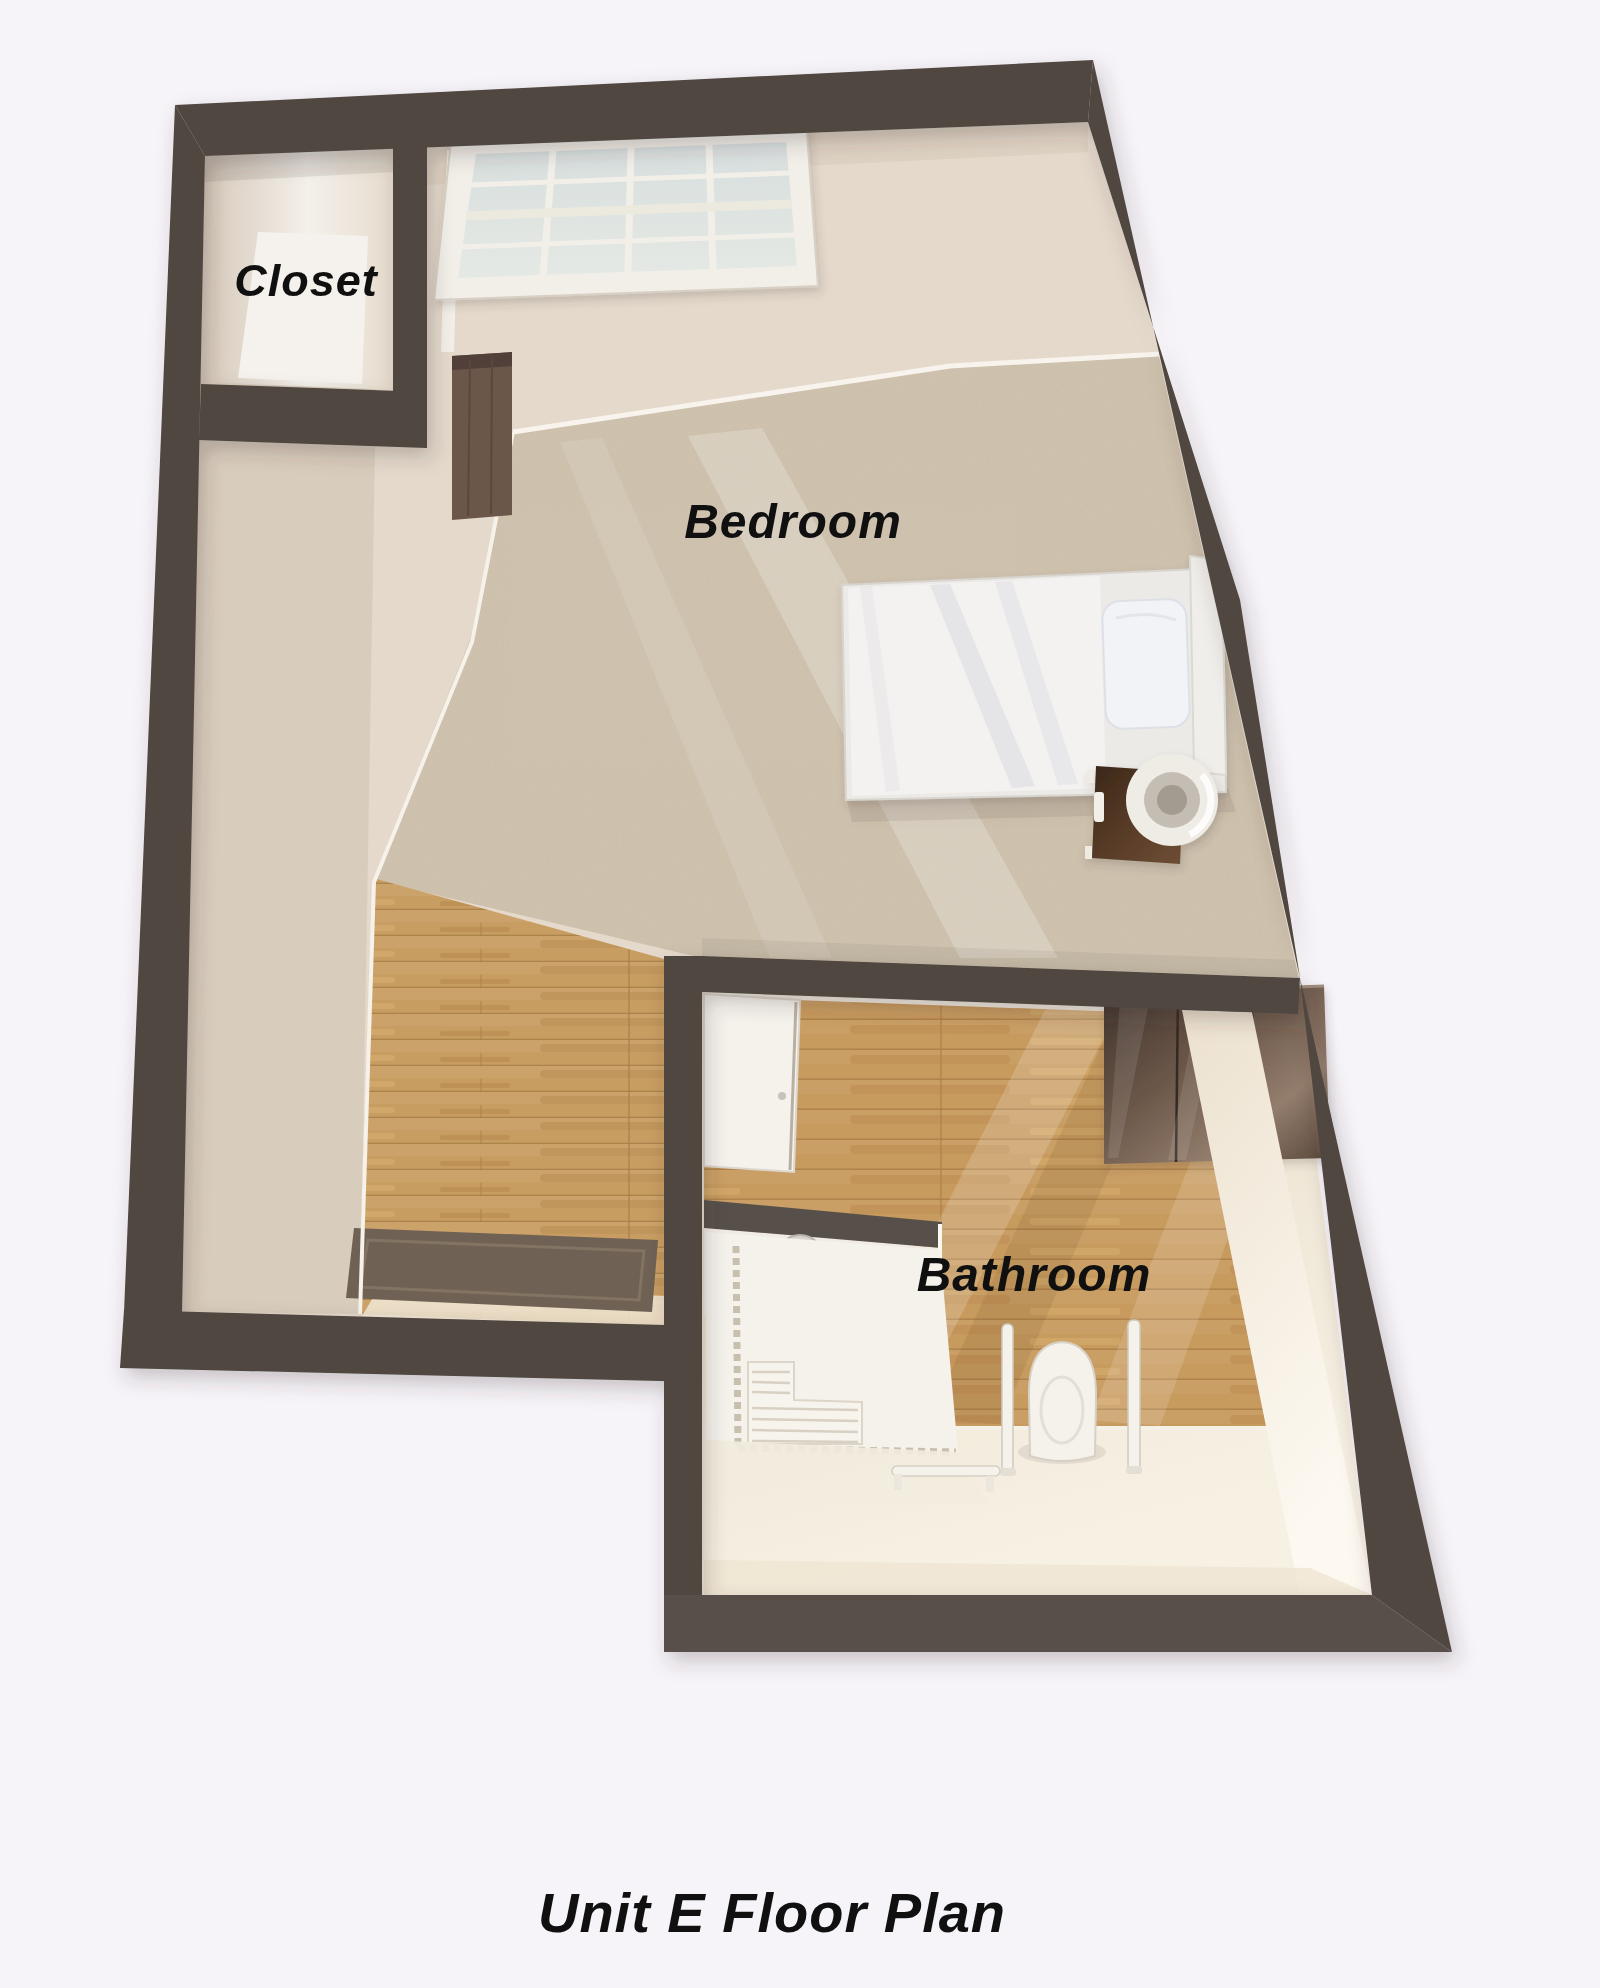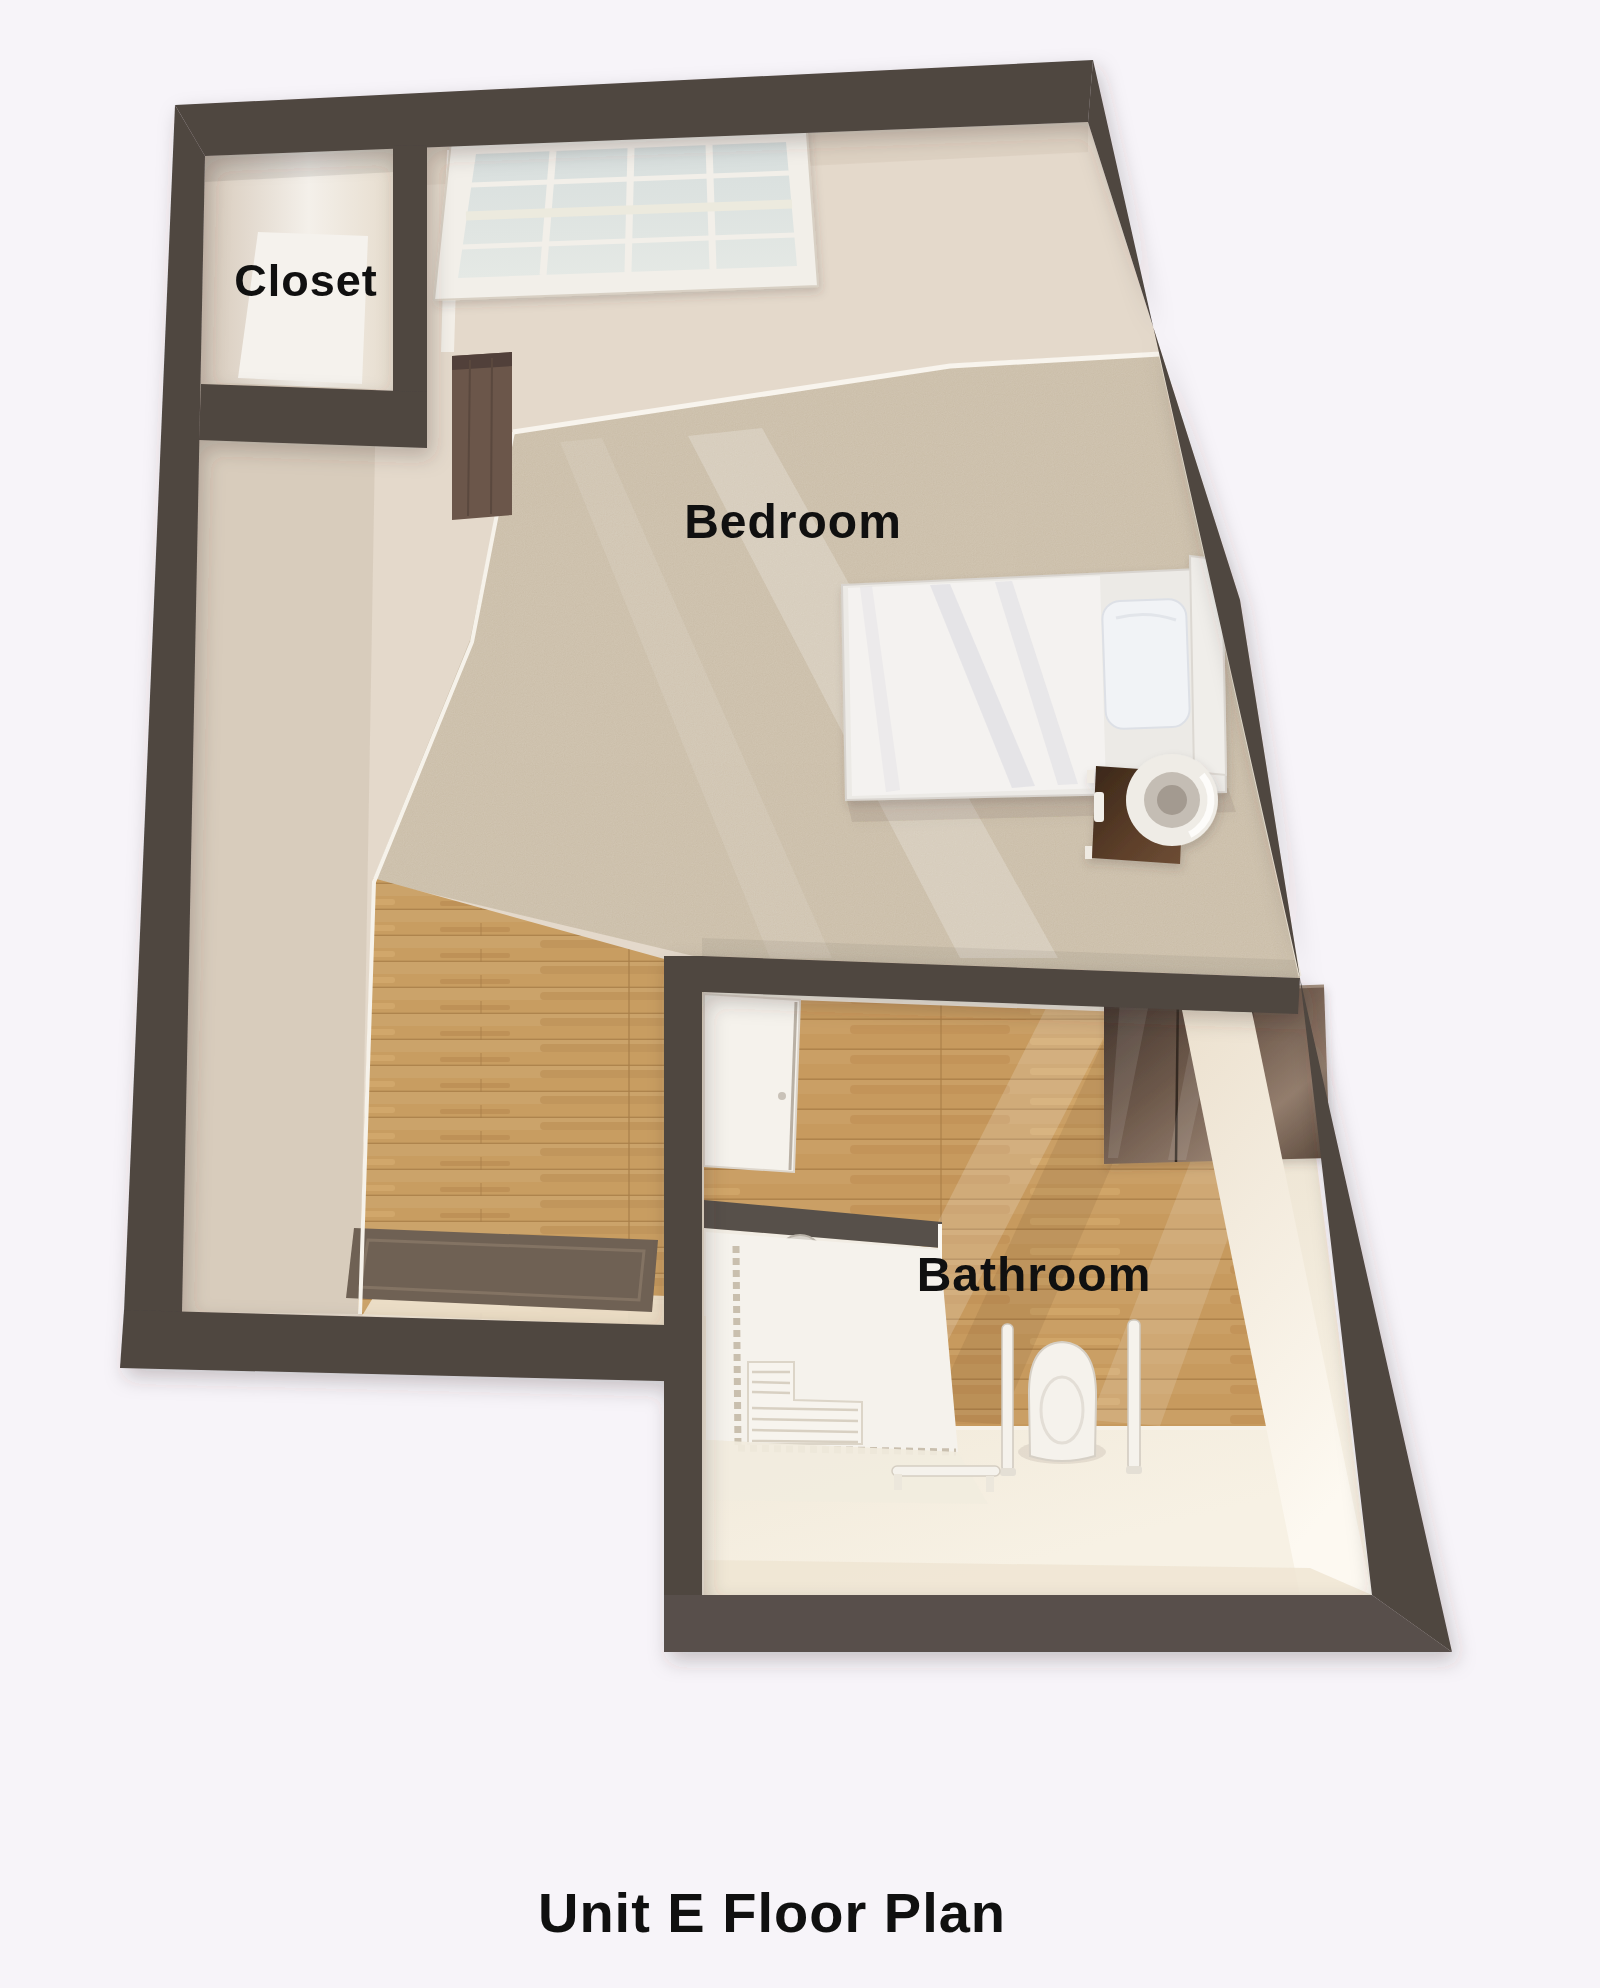--- a/index.html
+++ b/index.html
@@ -1,16 +1,16 @@
 <!DOCTYPE html>
 <html><head>
 <meta charset="utf-8">
 <style>
   html,body{margin:0;padding:0;background:#f7f4f9;}
-  .stage{position:relative;width:1600px;height:1988px;margin:0 auto;overflow:hidden;}
+  .stage{position:relative;width:1600px;height:1988px;margin:0 auto;overflow:hidden;font-style:italic;}
   svg{display:block;width:1600px;height:1988px;}
   text{font-family:"Liberation Sans","DejaVu Sans",sans-serif;font-weight:700;}
   .room-label{font-size:48px;letter-spacing:1px;}
   .room-label-small{font-size:45px;letter-spacing:1px;}
   .plan-title{font-size:56px;letter-spacing:1px;}
 </style>
 </head>
 <body>
 
 <div class="stage">

